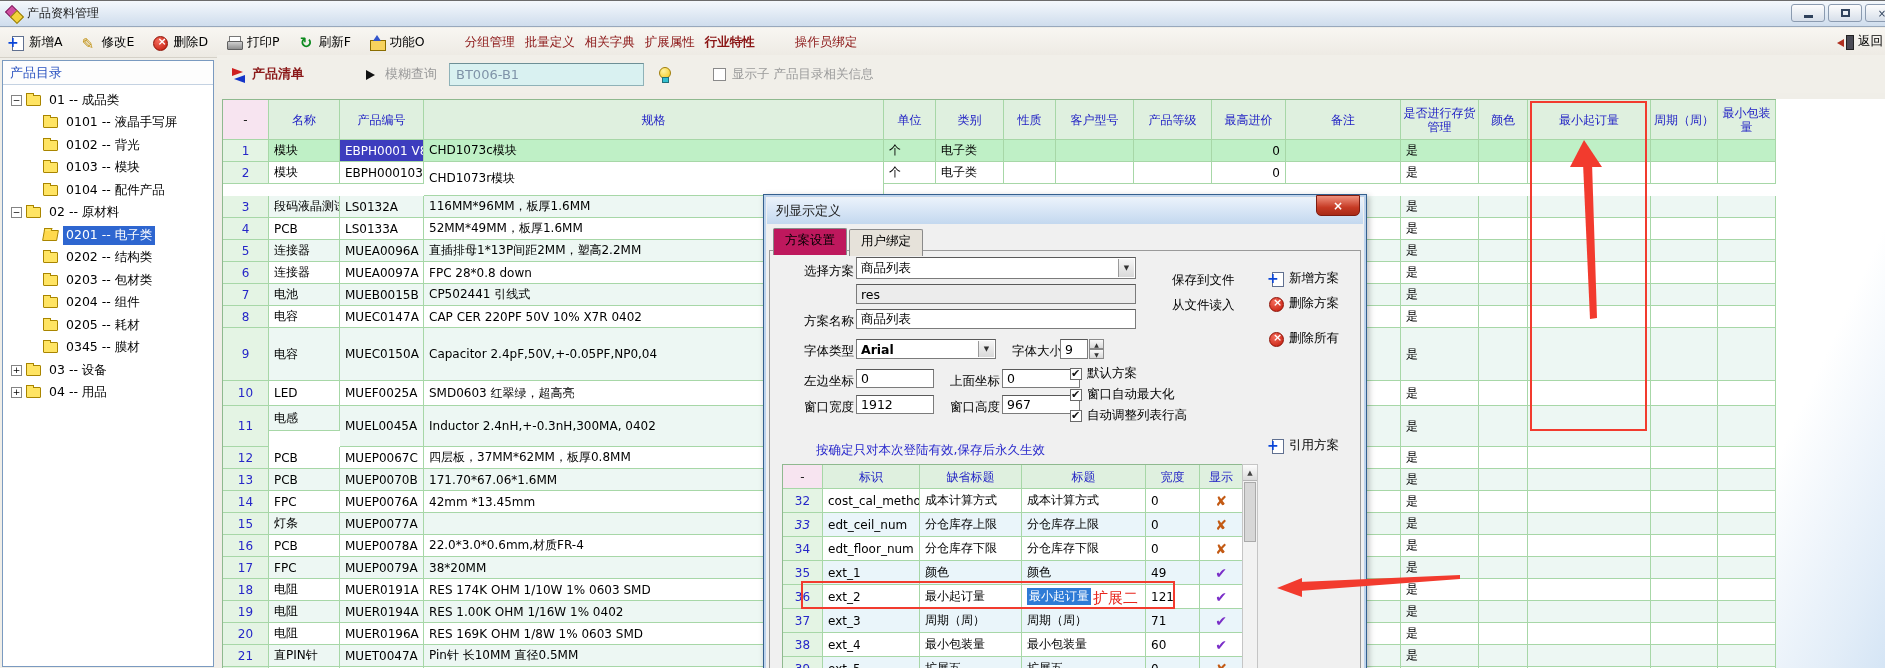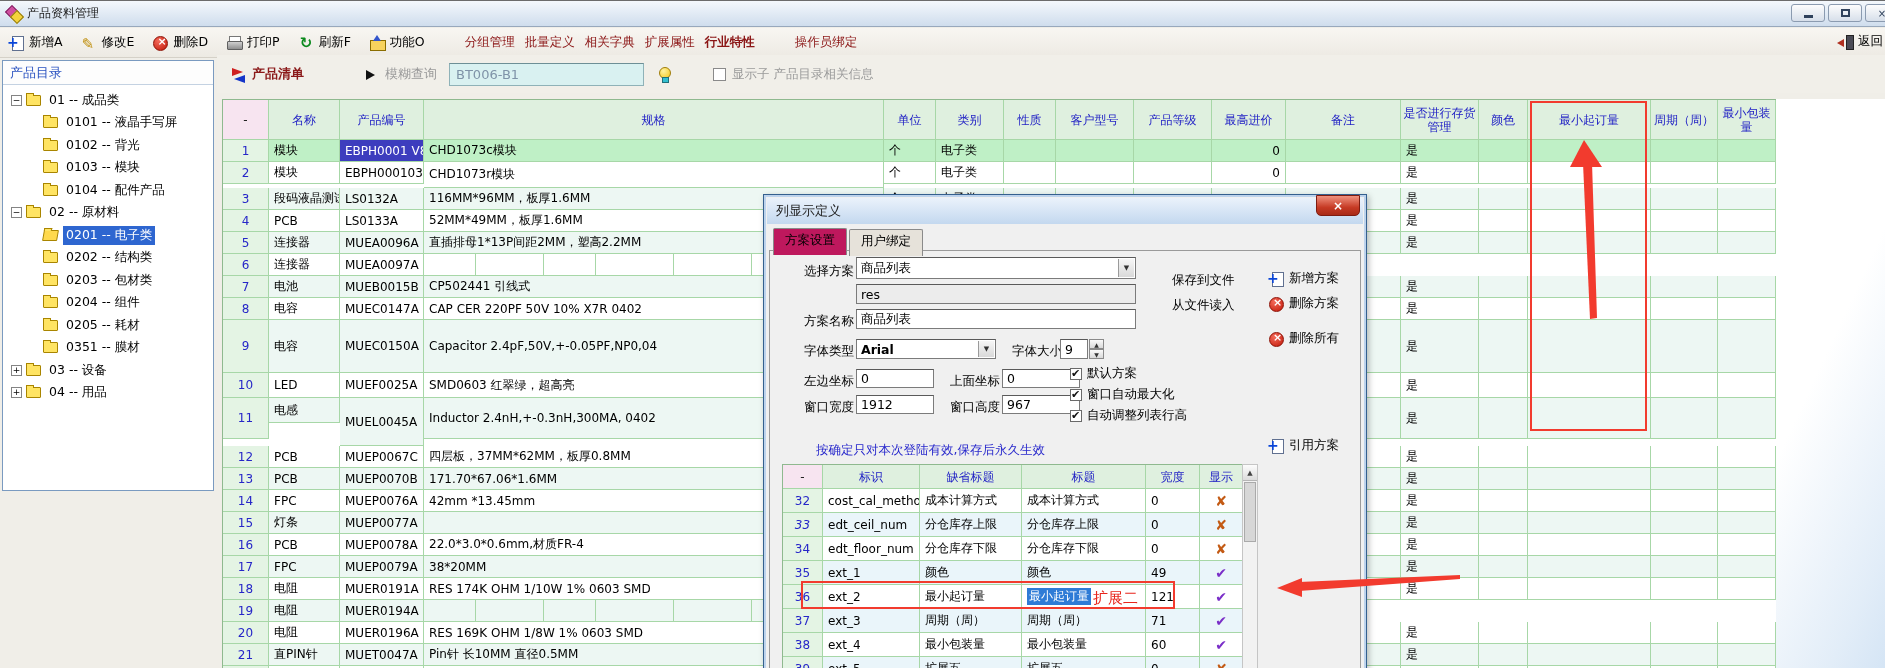--- a/index.html
+++ b/index.html
@@ -44,21 +44,21 @@
   .ic-func::after { content:""; position:absolute; left:4px; top:0; border-left:4px solid transparent; border-right:4px solid transparent; border-bottom:6px solid #3355cc;}
   .ic-return::before { content:""; position:absolute; left:9px; top:1px; width:6px; height:13px; background:#4a4a55; border:1px solid #222;}
   .ic-return::after { content:""; position:absolute; left:0; top:5px; border-top:4px solid transparent; border-bottom:4px solid transparent; border-right:7px solid #b03020;}
   .ic-sync::before { content:""; position:absolute; left:1px; top:2px; width:0; height:0; border-top:4px solid transparent; border-bottom:4px solid transparent; border-left:11px solid #cf2020;}
   .ic-sync::after { content:""; position:absolute; left:3px; top:9px; width:0; height:0; border-top:4px solid transparent; border-bottom:4px solid transparent; border-right:11px solid #1535c8;}
   .ic-go::after { content:""; position:absolute; left:2px; top:4px; border-top:5px solid transparent; border-bottom:5px solid transparent; border-left:9px solid #111;}
   .ic-lamp::before { content:""; position:absolute; left:3px; top:1px; width:10px; height:10px; border-radius:50%; background:radial-gradient(circle at 35% 30%,#fff3a0,#f5c518); border:1px solid #a07d08;}
   .ic-lamp::after { content:""; position:absolute; left:6px; top:11px; width:5px; height:4px; background:#34c0d0; border:1px solid #20707a;}
 
   
-  .leftpanel { position:absolute; left:2px; top:59px; width:212px; height:431px; background:#fff; border:1px solid #7a9ac0; }
+  .leftpanel { position:absolute; left:2px; top:59px; width:212px; height:607px; background:#fff; border:1px solid #7a9ac0; }
   .panel-header { height:24px; line-height:23px; padding-left:7px; color:#2a52c0; font-size:13px; border-bottom:1px solid #c4d2e2; background:#fdfdfd;}
   .tree { padding-top:4px; }
   .tree-item { display:flex; align-items:center; height:22.5px; font-size:12.5px; white-space:nowrap;}
   .exp { width:11px; height:11px; border:1px solid #848484; background:#fff; display:flex; align-items:center; justify-content:center; font-size:9px; line-height:1; margin:0 4px 0 0; flex:none;}
   .folder { width:15px; height:11px; background:#ffe463; border:1px solid #a98500; border-radius:1px; position:relative; margin-right:5px; flex:none;}
   .folder::before { content:""; position:absolute; top:-3px; left:-1px; width:6px; height:2px; background:#ffe463; border:1px solid #a98500; border-bottom:none;}
   .folder.open { background:#ffd94d; transform:skewX(-10deg);}
   .tree-label { padding:1px 3px; }
   .tree-label.sel { background:#2e66d0; color:#fff; }
   .lv0 { padding-left:8px; } .lv1 { padding-left:40px; }
@@ -231,21 +231,21 @@
         <div class="tree-item lv1">
           <span class="folder"></span>
           <span class="tree-label">0204 -- 组件</span>
         </div>
         <div class="tree-item lv1">
           <span class="folder"></span>
           <span class="tree-label">0205 -- 耗材</span>
         </div>
         <div class="tree-item lv1">
           <span class="folder"></span>
-          <span class="tree-label">0351 -- 膜材</span>
+          <span class="tree-label">0345 -- 膜材</span>
         </div>
         <div class="tree-item lv0">
           <span class="exp">+</span>
           <span class="folder"></span>
           <span class="tree-label">03 -- 设备</span>
         </div>
         <div class="tree-item lv0">
           <span class="exp">+</span>
           <span class="folder"></span>
           <span class="tree-label">04 -- 用品</span>
@@ -303,21 +303,21 @@
         <div class="gcell" style="width: 78px; height: 22px;">是</div>
         <div class="gcell" style="width: 49px; height: 22px;"></div>
         <div class="gcell" style="width: 123px; height: 22px;"></div>
         <div class="gcell" style="width: 67px; height: 22px;"></div>
         <div class="gcell" style="width: 58px; height: 22px;"></div>
       </div>
       <div class="grow">
         <div class="gcell rnum" style="width: 46px; height: 22px;">2</div>
         <div class="gcell" style="width: 71px; height: 22px;">模块</div>
         <div class="gcell" style="width: 84px; height: 22px;">EBPH000103 V3.0</div>
-        <div class="gcell" style="width: 460px; height: 26px;">CHD1073r模块</div>
+        <div class="gcell" style="width: 460px; height: 34px;">CHD1073r模块</div>
         <div class="gcell" style="width: 52px; height: 22px;">个</div>
         <div class="gcell" style="width: 68px; height: 22px;">电子类</div>
         <div class="gcell" style="width: 52px; height: 22px;"></div>
         <div class="gcell" style="width: 78px; height: 22px;"></div>
         <div class="gcell" style="width: 78px; height: 22px;"></div>
         <div class="gcell num" style="width: 74px; height: 22px;">0</div>
         <div class="gcell" style="width: 115px; height: 22px;"></div>
         <div class="gcell" style="width: 78px; height: 22px;">是</div>
         <div class="gcell" style="width: 49px; height: 22px;"></div>
         <div class="gcell" style="width: 123px; height: 22px;"></div>
@@ -375,20 +375,21 @@
         <div class="gcell" style="width: 78px; height: 22px;">是</div>
         <div class="gcell" style="width: 49px; height: 22px;"></div>
         <div class="gcell" style="width: 123px; height: 22px;"></div>
         <div class="gcell" style="width: 67px; height: 22px;"></div>
         <div class="gcell" style="width: 58px; height: 22px;"></div>
       </div>
       <div class="grow">
         <div class="gcell rnum" style="width: 46px; height: 22px;">6</div>
         <div class="gcell" style="width: 71px; height: 22px;">连接器</div>
         <div class="gcell" style="width: 84px; height: 22px;">MUEA0097A</div>
+        <div class="gcell" style="width: 460px; height: 22px;">FPC 28*0.8 down</div>
         <div class="gcell" style="width: 52px; height: 22px;"></div>
         <div class="gcell" style="width: 68px; height: 22px;"></div>
         <div class="gcell" style="width: 52px; height: 22px;"></div>
         <div class="gcell" style="width: 78px; height: 22px;"></div>
         <div class="gcell" style="width: 78px; height: 22px;"></div>
         <div class="gcell num" style="width: 74px; height: 22px;"></div>
         <div class="gcell" style="width: 115px; height: 22px;"></div>
         <div class="gcell" style="width: 78px; height: 22px;">是</div>
         <div class="gcell" style="width: 49px; height: 22px;"></div>
         <div class="gcell" style="width: 123px; height: 22px;"></div>
@@ -463,21 +464,21 @@
         <div class="gcell" style="width: 115px; height: 25px;"></div>
         <div class="gcell" style="width: 78px; height: 25px;">是</div>
         <div class="gcell" style="width: 49px; height: 25px;"></div>
         <div class="gcell" style="width: 123px; height: 25px;"></div>
         <div class="gcell" style="width: 67px; height: 25px;"></div>
         <div class="gcell" style="width: 58px; height: 25px;"></div>
       </div>
       <div class="grow alt">
         <div class="gcell rnum" style="width: 46px; height: 41px;">11</div>
         <div class="gcell" style="width: 71px; height: 25px;">电感</div>
-        <div class="gcell" style="width: 84px; height: 48px;">MUEL0045A</div>
+        <div class="gcell" style="width: 84px; height: 41px;">MUEL0045A</div>
         <div class="gcell" style="width: 460px; height: 41px;">Inductor 2.4nH,+-0.3nH,300MA,  0402</div>
         <div class="gcell" style="width: 52px; height: 41px;"></div>
         <div class="gcell" style="width: 68px; height: 41px;"></div>
         <div class="gcell" style="width: 52px; height: 41px;"></div>
         <div class="gcell" style="width: 78px; height: 41px;"></div>
         <div class="gcell" style="width: 78px; height: 41px;"></div>
         <div class="gcell num" style="width: 74px; height: 41px;"></div>
         <div class="gcell" style="width: 115px; height: 41px;"></div>
         <div class="gcell" style="width: 78px; height: 41px;">是</div>
         <div class="gcell" style="width: 49px; height: 41px;"></div>
@@ -608,20 +609,21 @@
         <div class="gcell" style="width: 78px; height: 22px;">是</div>
         <div class="gcell" style="width: 49px; height: 22px;"></div>
         <div class="gcell" style="width: 123px; height: 22px;"></div>
         <div class="gcell" style="width: 67px; height: 22px;"></div>
         <div class="gcell" style="width: 58px; height: 22px;"></div>
       </div>
       <div class="grow alt">
         <div class="gcell rnum" style="width: 46px; height: 22px;">19</div>
         <div class="gcell" style="width: 71px; height: 22px;">电阻</div>
         <div class="gcell" style="width: 84px; height: 22px;">MUER0194A</div>
+        <div class="gcell" style="width: 460px; height: 22px;">RES 1.00K OHM 1/16W 1% 0402</div>
         <div class="gcell" style="width: 52px; height: 22px;"></div>
         <div class="gcell" style="width: 68px; height: 22px;"></div>
         <div class="gcell" style="width: 52px; height: 22px;"></div>
         <div class="gcell" style="width: 78px; height: 22px;"></div>
         <div class="gcell" style="width: 78px; height: 22px;"></div>
         <div class="gcell num" style="width: 74px; height: 22px;"></div>
         <div class="gcell" style="width: 115px; height: 22px;"></div>
         <div class="gcell" style="width: 78px; height: 22px;">是</div>
         <div class="gcell" style="width: 49px; height: 22px;"></div>
         <div class="gcell" style="width: 123px; height: 22px;"></div>

